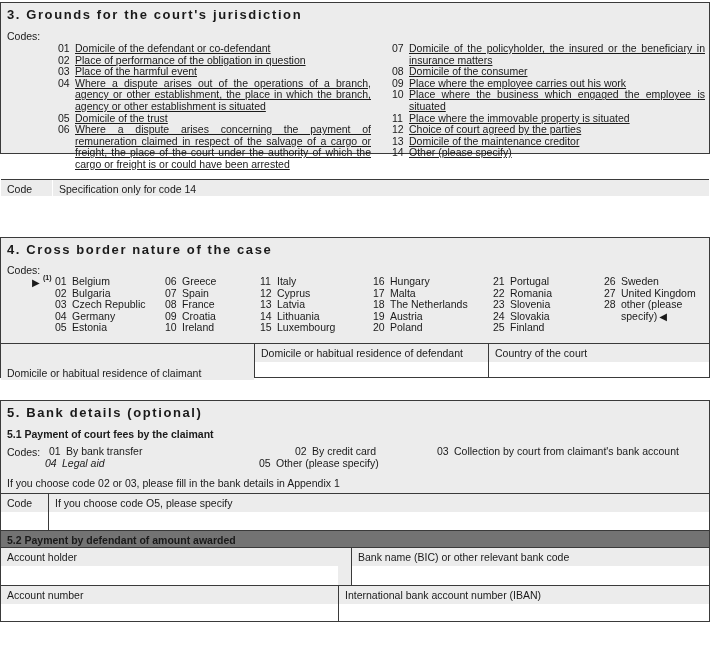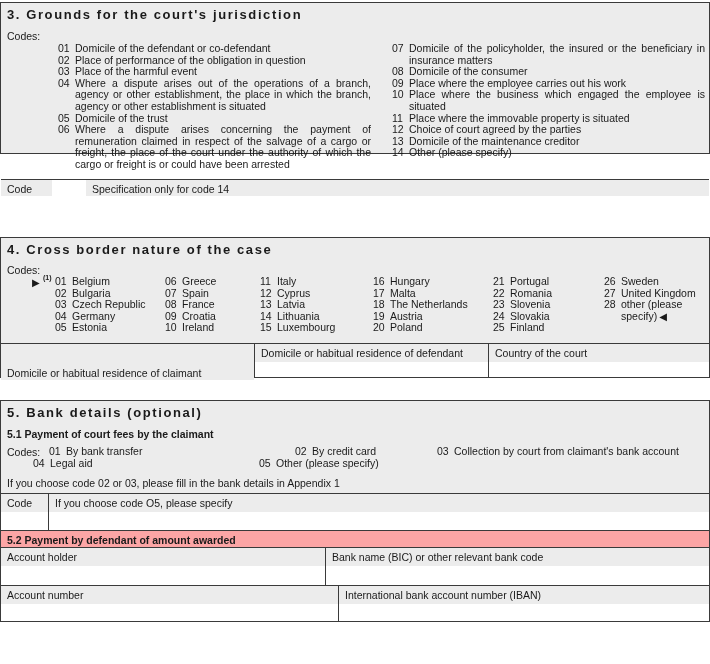--- a/index.html
+++ b/index.html
@@ -10,21 +10,21 @@
   #sec3 { top: 2px; height: 152px; }
   #sec4 { top: 237px; height: 141px; }
   #sec5 { top: 400px; height: 222px; }
 
   .sec-title { font-weight: bold; font-size: 13px; letter-spacing: 1.6px; padding: 4px 0 0 6px; height: 22px; }
   .codes-label { position: absolute; left: 6px; font-size: 10.5px; }
 
   .code-list { position: absolute; list-style: none; font-size: 10.5px; line-height: 11.6px; }
   .code-list li { display: flex; }
   .code-list .num { width: 17px; flex: none; }
-  .code-list .txt { flex: 1; text-align: justify; }
+  .code-list .txt { flex: 1; text-align: justify; text-decoration: underline; }
 
   .row-box { position: absolute; left: 0; right: 0; border-top: 1.5px solid #3a3a3a; }
   .cell { position: absolute; top: 0; bottom: 0; border-left: 1.5px solid #3a3a3a; }
   .cell:first-child { border-left: none; }
   .cell-label { background: #ececec; padding: 3px 6px; height: 16px; font-size: 10.5px; white-space: nowrap; }
   .cell-input { position: absolute; left: 0; right: 0; top: 18px; bottom: 0; background: #ffffff; }
 
   .country-col { position: absolute; top: 38px; list-style: none; font-size: 10.5px; line-height: 11.6px; }
   .country-col li { white-space: nowrap; }
   .country-col .num { display: inline-block; width: 17px; }
@@ -101,21 +101,21 @@
         <span class="num">14</span>
         <span class="txt">Other (please specify)</span>
       </li>
   </ul>
 
   <div class="row-box" style="top:176px; bottom:0;">
     <div class="cell" style="left:0; width:51px;">
       <div class="cell-label">Code</div>
       <div class="cell-input"></div>
     </div>
-    <div class="cell" style="left:51px; right:0;margin-left:33px;">
+    <div class="cell" style="left:51px; right:0;">
       <div class="cell-label">Specification only for code 14</div>
       <div class="cell-input"></div>
     </div>
   </div>
 </div>
 
 <div id="sec4" class="section">
   <div class="sec-title">4. Cross border nature of the case</div>
   <div class="codes-label" style="top:26px;">Codes:</div>
   <span class="arrow" style="left:31px; top:39px;">▶</span>
@@ -180,46 +180,46 @@
 </div>
 
 <div id="sec5" class="section">
   <div class="sec-title">5. Bank details (optional)</div>
   <div class="sub-title" style="position:absolute; top:27px;">5.1 Payment of court fees by the claimant</div>
 
   <div class="codes-label" style="top:45px;">Codes:</div>
   <div style="position:absolute; left:48px; top:45px; line-height:11.6px; white-space:nowrap;"><span style="display:inline-block;width:17px;">01</span><span>By bank transfer</span></div>
   <div style="position:absolute; left:258px; top:45px; line-height:11.6px; white-space:nowrap;padding-left:36px;"><span style="display:inline-block;width:17px;">02</span><span>By credit card</span></div>
   <div style="position:absolute; left:436px; top:45px; line-height:11.6px; white-space:nowrap;"><span style="display:inline-block;width:17px;">03</span><span>Collection by court from claimant's bank account</span></div>
-  <div style="position:absolute; left:32px; top:57px; line-height:11.6px; white-space:nowrap;"><span style="display:inline-block;width:17px;">04</span><span>Legal aid</span></div>
+  <div style="position:absolute; left:44px; top:57px; line-height:11.6px; white-space:nowrap;font-style:italic;"><span style="display:inline-block;width:17px;">04</span><span>Legal aid</span></div>
   <div style="position:absolute; left:258px; top:57px; line-height:11.6px; white-space:nowrap;"><span style="display:inline-block;width:17px;">05</span><span>Other (please specify)</span></div>
 
   <div style="position:absolute; left:6px; top:76px; white-space:nowrap;">If you choose code 02 or 03, please fill in the bank details in Appendix 1</div>
 
   <div class="row-box" style="top:92px; height:37px;">
     <div class="cell" style="left:0; width:47px;">
       <div class="cell-label">Code</div>
       <div class="cell-input"></div>
     </div>
     <div class="cell" style="left:47px; right:0;">
       <div class="cell-label">If you choose code O5, please specify</div>
       <div class="cell-input"></div>
     </div>
   </div>
 
-  <div class="row-box" style="top:129px; height:17px; background:#fca5a5;">
+  <div class="row-box" style="top:129px; height:17px; background:#737373;">
     <div class="sub-title" style="padding-top:3px;">5.2 Payment by defendant of amount awarded</div>
   </div>
 
   <div class="row-box" style="top:146px; height:38px;">
     <div class="cell" style="left:0; width:337px;">
       <div class="cell-label">Account holder</div>
       <div class="cell-input"></div>
     </div>
-    <div class="cell" style="left:324px; right:0;">
+    <div class="cell" style="left:350px; right:0;">
       <div class="cell-label">Bank name (BIC) or other relevant bank code</div>
       <div class="cell-input"></div>
     </div>
   </div>
 
   <div class="row-box" style="top:184px; bottom:0;">
     <div class="cell" style="left:0; width:337px;">
       <div class="cell-label">Account number</div>
       <div class="cell-input"></div>
     </div>

